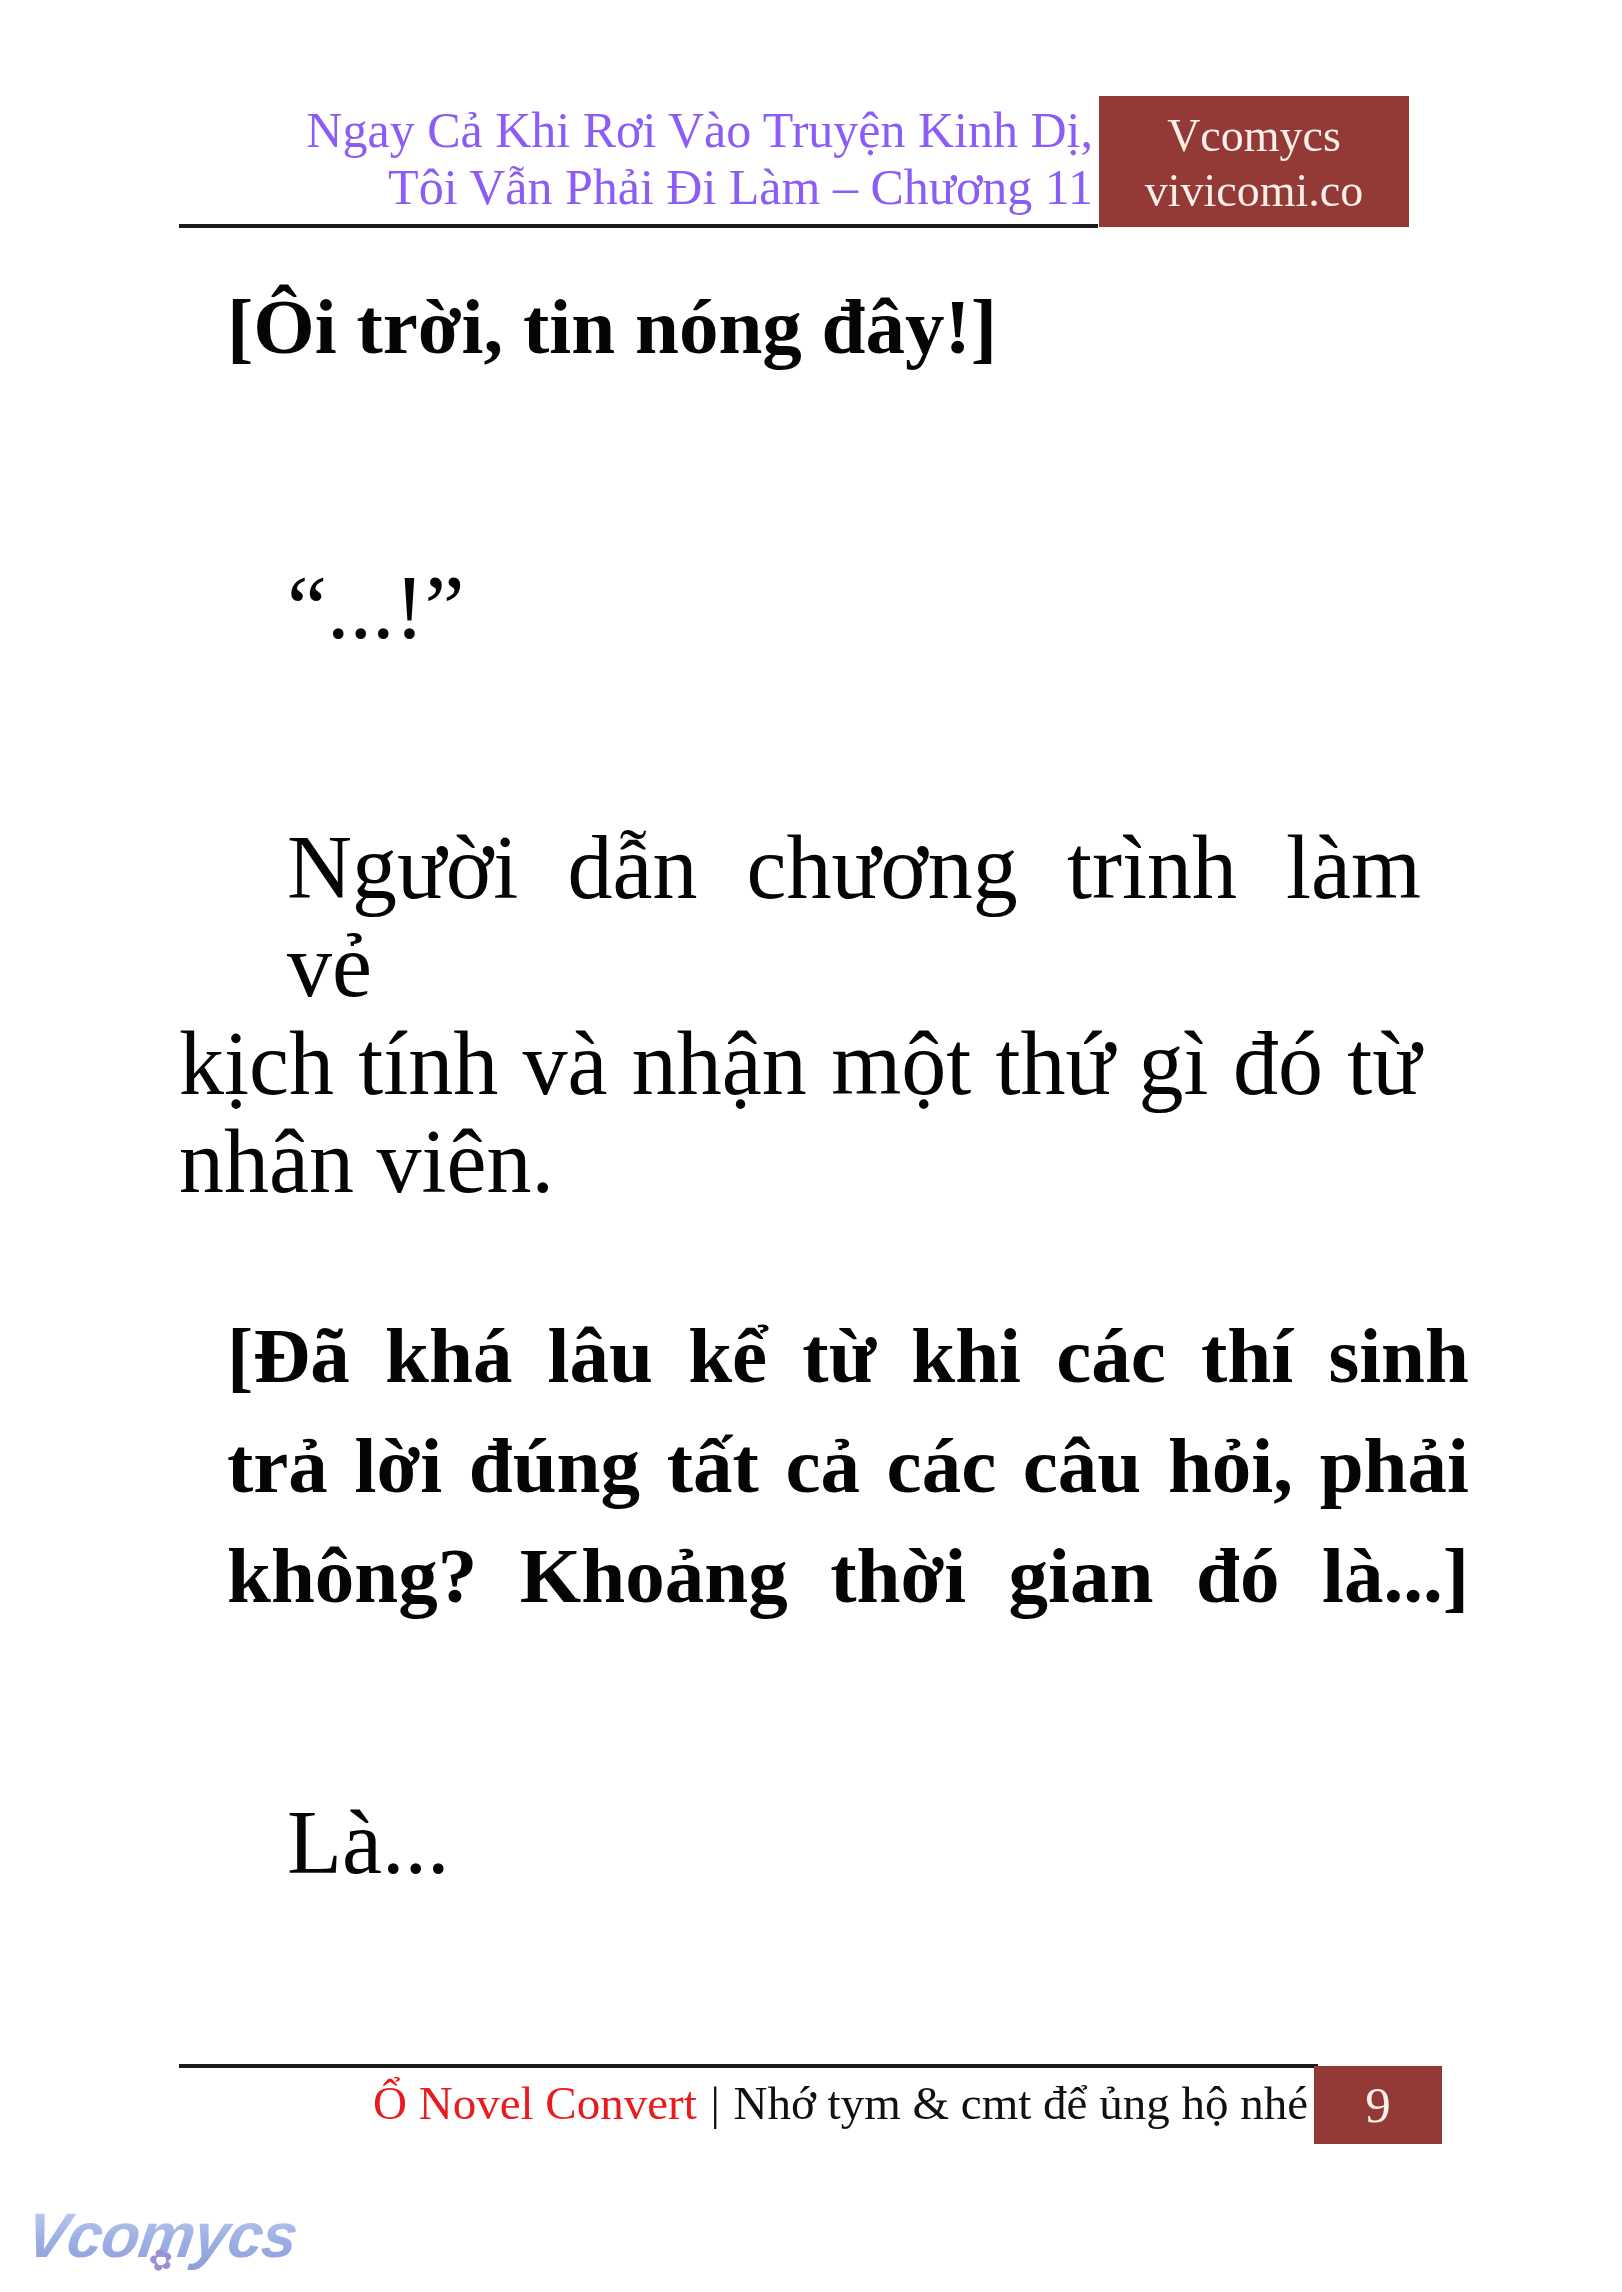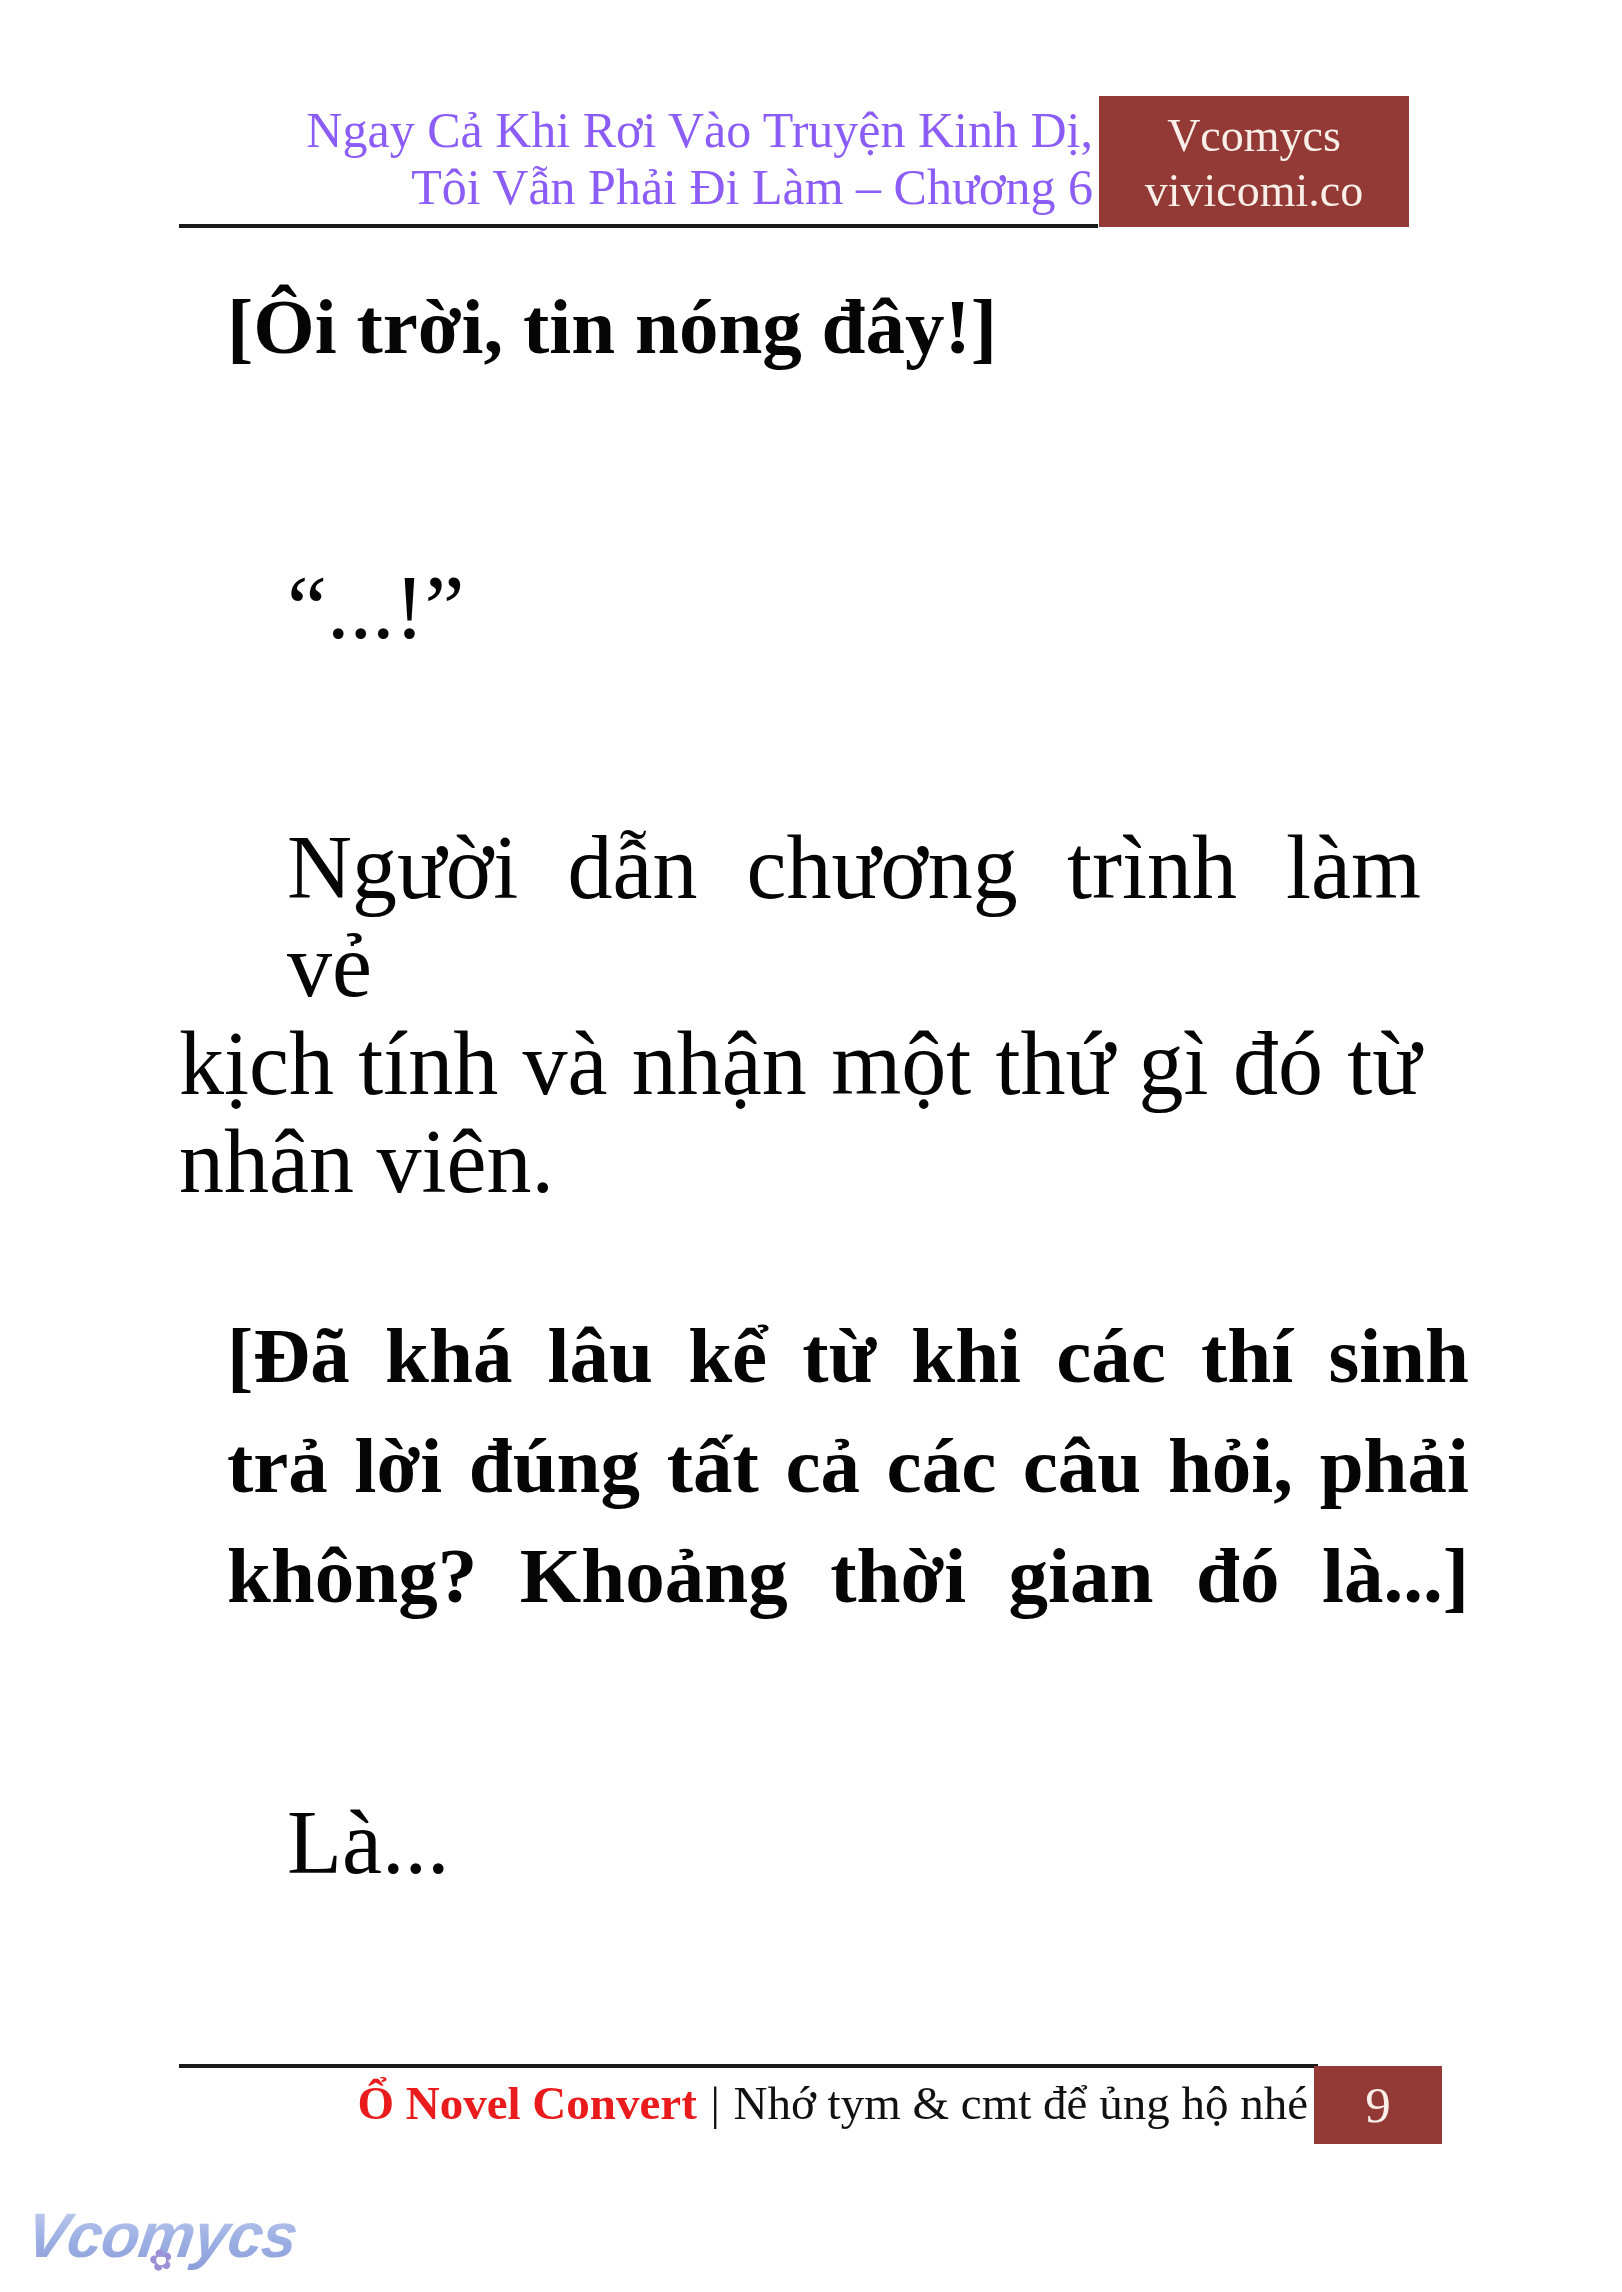--- a/index.html
+++ b/index.html
@@ -43,21 +43,21 @@
 
   
   .footer-rule {
     position: absolute; left: 179px; top: 2064px; width: 1139px; height: 3.9px;
     background: #1a1a1a;
   }
   .footer-line {
     position: absolute; top: 2075px; right: 314px;
     font-size: 47px; line-height: 57px; white-space: nowrap; color: #111111;
   }
-  .footer-brand { font-weight: bold; margin-left: 42px; }
+  .footer-brand { font-weight: normal; margin-left: 42px; }
   .footer-sep { padding: 0 13.7px; color: #111111; font-weight: normal; }
   .page-box {
     position: absolute; left: 1314px; top: 2066px; width: 128px; height: 78px;
     text-align: center; font-size: 51px; line-height: 78px;
   }
 
   
   .watermark {
     position: absolute; left: 27.4px; top: 2199px;
     font-family: "Liberation Sans", sans-serif;
@@ -73,21 +73,21 @@
     font-family: "DejaVu Sans", sans-serif;
   }
 </style>
 </head>
 <body>
 
 <div class="page">
 
   <div class="header-title">
     <div>Ngay Cả Khi Rơi Vào Truyện Kinh Dị,</div>
-    <div>Tôi Vẫn Phải Đi Làm – Chương 6</div>
+    <div>Tôi Vẫn Phải Đi Làm – Chương 11</div>
   </div>
 
   <div class="brand-box" style="background: rgb(148, 58, 54); color: rgb(248, 239, 232);">
     <div>Vcomycs</div>
     <div>vivicomi.co</div>
   </div>
 
   <div class="header-rule"></div>
 
   <div class="para p1 p-bold">

